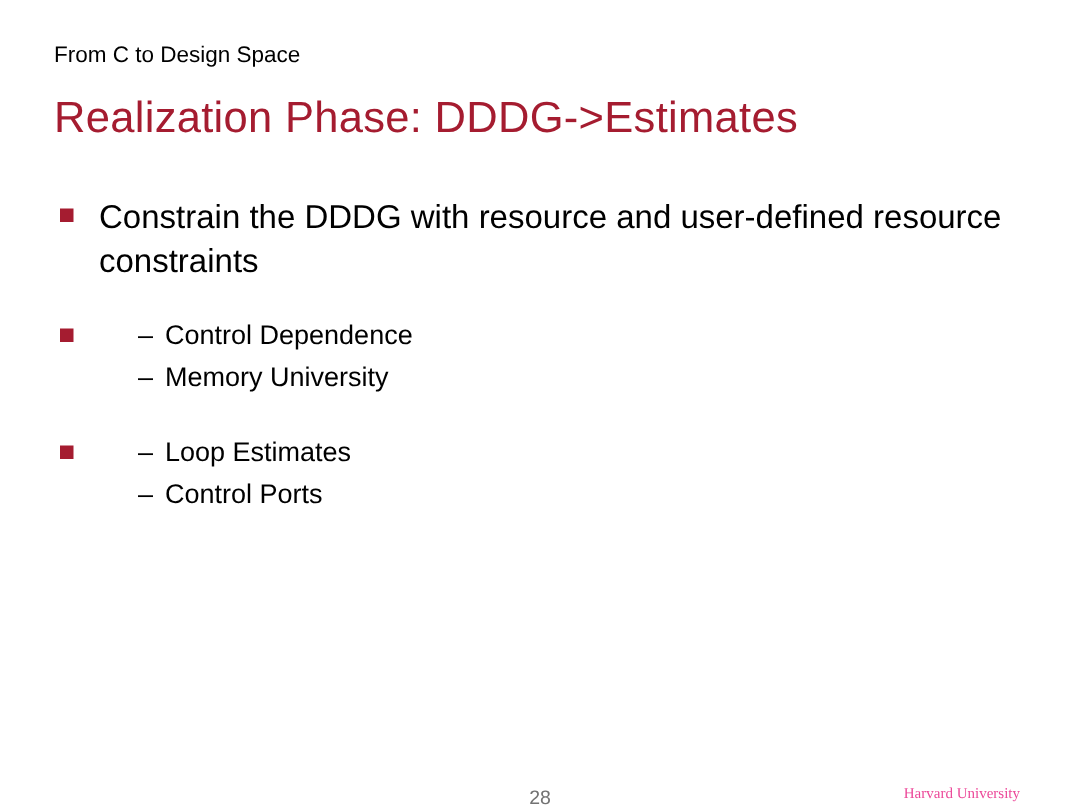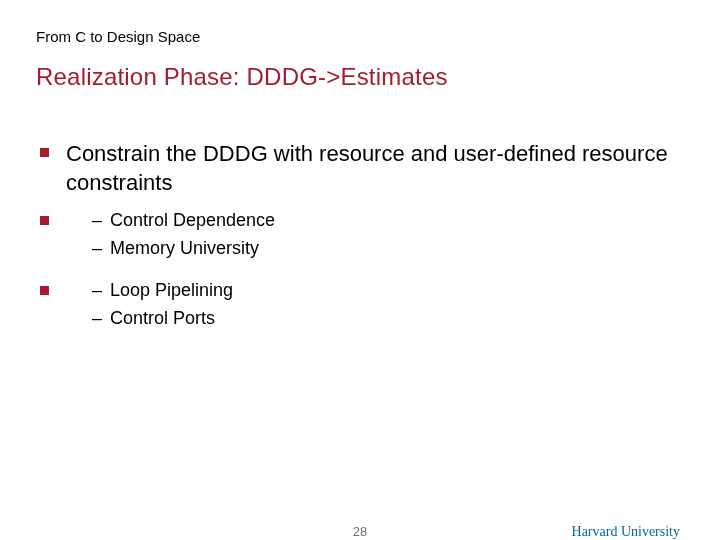--- a/index.html
+++ b/index.html
@@ -11,24 +11,24 @@
     color: #000;
     position: relative;
     padding: 28px 36px 0 36px;
   }
   .kicker {
     font-size: 15px;
     color: #000;
     margin-bottom: 18px;
   }
   .title {
-    font-size: 24px;
+    font-size: 29px;
     color: #a51c30;
     font-weight: 400;
-    margin-bottom: 48px;
+    margin-bottom: 34px;
     letter-spacing: 0.2px;
   }
   ul.top {
     list-style: none;
     padding-left: 4px;
   }
   ul.top > li {
     position: relative;
     padding-left: 26px;
     font-size: 22px;
@@ -40,21 +40,21 @@
     position: absolute;
     left: 0;
     top: 9px;
     width: 9px;
     height: 9px;
     background: #a51c30;
   }
   ul.sub {
     list-style: none;
     padding-left: 26px;
-    margin-top: 10px;
+    margin-top: 22px;
     margin-bottom: 14px;
   }
   ul.sub > li {
     position: relative;
     padding-left: 18px;
     font-size: 18px;
     line-height: 1.55;
   }
   ul.sub > li::before {
     content: "–";
@@ -74,41 +74,41 @@
     position: absolute;
     left: 50%;
     transform: translateX(-50%);
     font-size: 13px;
     color: #737373;
   }
   .univ {
     position: absolute;
     right: 40px;
     font-family: Georgia, 'Times New Roman', serif;
-    font-size: 14px;
-    color: #0369a1;
+    font-size: 10px;
+    color: #ec4899;
   }
 </style>
 </head>
 <body>
 
 <div class="kicker">From C to Design Space</div>
 <div class="title">Realization Phase: DDDG-&gt;Estimates</div>
 
 <ul class="top">
   <li>Constrain the DDDG with resource and user-defined resource constraints</li>
   <li>
     <ul class="sub">
       <li>Control Dependence</li>
       <li>Memory University</li>
     </ul>
   </li>
   <li>
     <ul class="sub">
-      <li>Loop Pipelining</li>
+      <li>Loop Estimates</li>
       <li>Control Ports</li>
     </ul>
   </li>
 </ul>
 
 <div class="footer">
   <span class="page-num">28</span>
   <span class="univ">Harvard University</span>
 </div>
 

